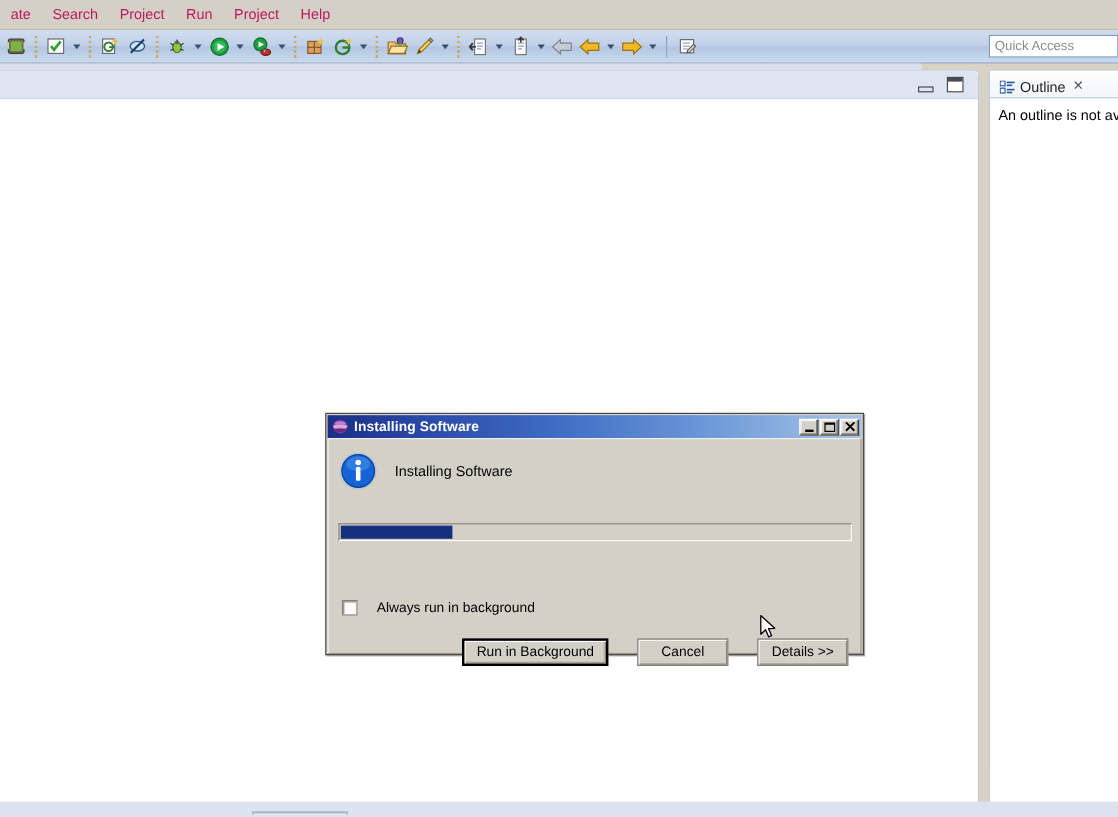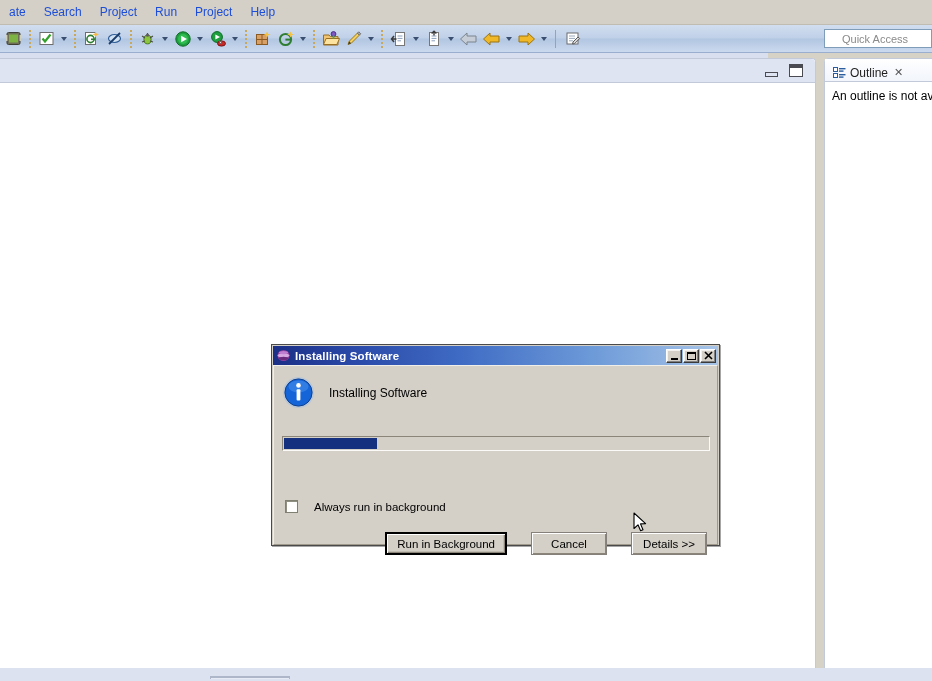--- a/index.html
+++ b/index.html
@@ -23,21 +23,21 @@
     position: absolute; left: 0; top: 0;
     width: 932px; height: 25px;
     background: #d4d0c8;
     display: flex; align-items: center;
     padding-left: 0px;
     border-bottom: 1px solid #c0bcb2;
   }
   .menu-item {
     padding: 3px 9px;
     font-size: 12px;
-    color: #1d4ed8;
+    color: #be185d;
     white-space: nowrap;
     font-family: "Liberation Sans", sans-serif;
   }
 
   
   .toolbar {
     position: absolute; left: 0; top: 25px;
     width: 932px; height: 28px;
     background: linear-gradient(to bottom, #d2def0 0%, #bfd0e8 48%, #b2c6e2 52%, #cbdaee 100%);
     border-bottom: 1px solid #9aafd0;
@@ -72,21 +72,21 @@
     background: #8fa4c4;
   }
 
   
   .quick-access {
     position: absolute; right: 0px; top: 29px;
     width: 108px; height: 19px;
     background: #ffffff;
     border: 1px solid #7f9db9;
     display: flex; align-items: center;
-    padding-left: 17px;
+    padding-left: 4px;
   }
   .quick-access span {
     font-size: 11px; color: #8a8a8a;
     font-family: "Liberation Sans", sans-serif;
   }
 
   
   .workbench {
     position: absolute; left: 0; top: 53px;
     width: 768px; height: 628px;

